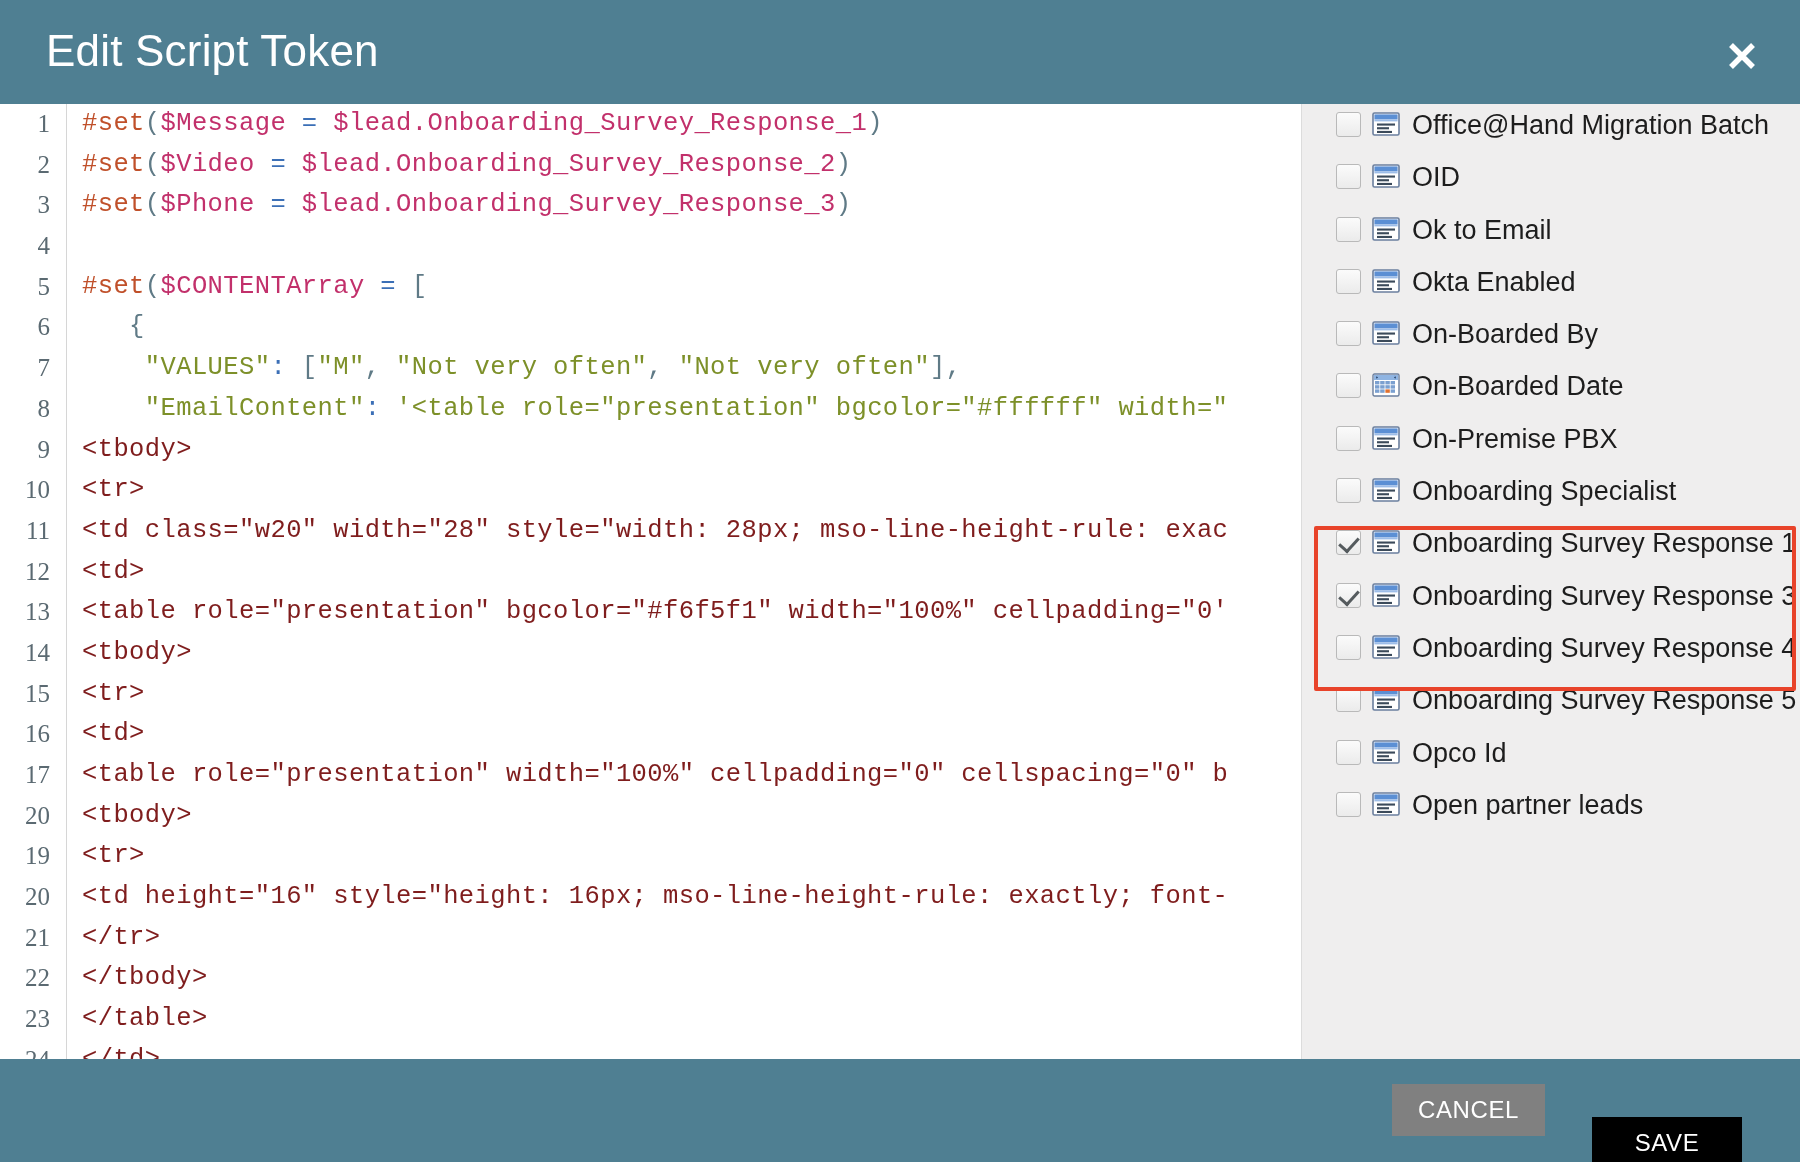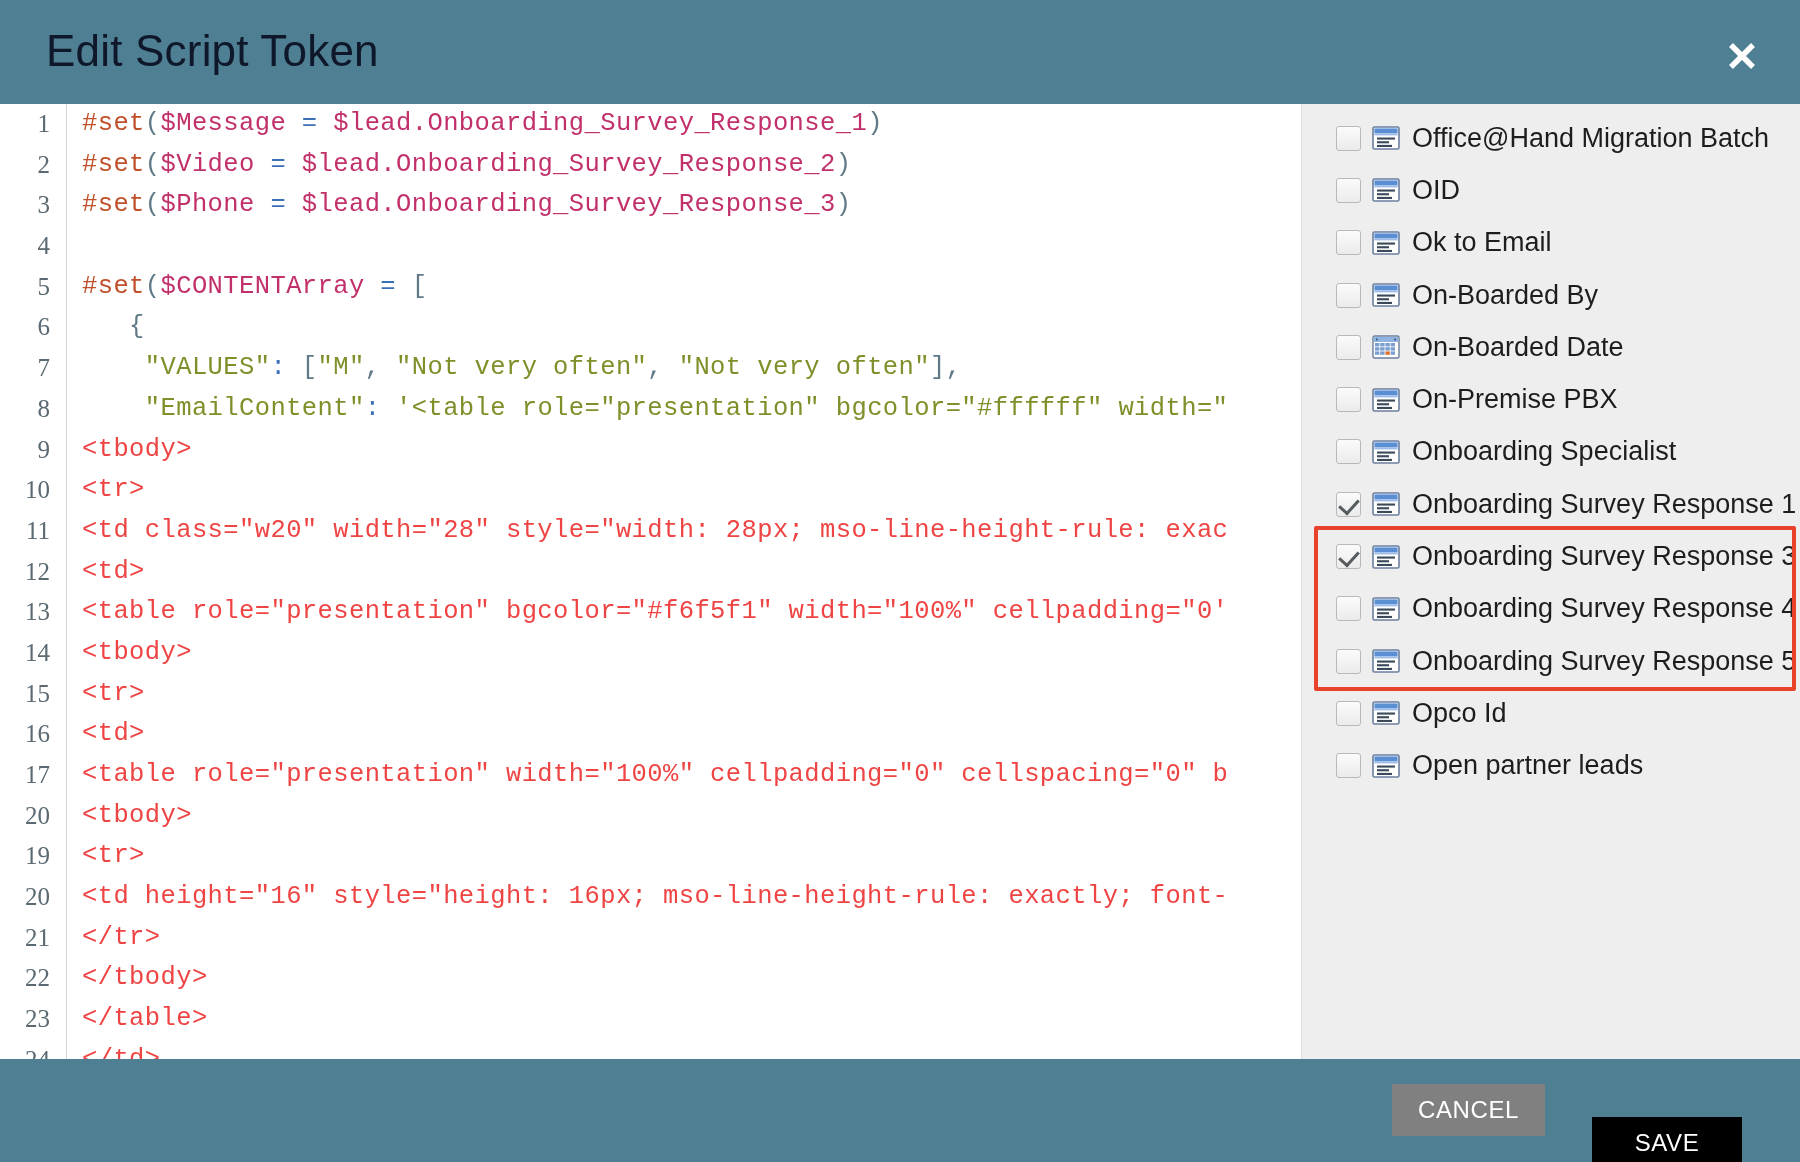--- a/index.html
+++ b/index.html
@@ -29,21 +29,21 @@
     left: 0; top: 0;
     width: 1800px;
     height: 104px;
     background: #4f7f92;
   }
   .modal-title {
     position: absolute;
     left: 46px;
     top: 26px;
     font-size: 44px;
-    color: #0f172a;
+    color: #ffffff;
     font-weight: 400;
     letter-spacing: 0.2px;
     white-space: nowrap;
   }
   .close-btn {
     position: absolute;
     right: 36px;
     top: 34px;
     width: 44px;
     height: 44px;
@@ -117,21 +117,21 @@
     font-size: 25.5px;
     letter-spacing: 0.4px;
     white-space: pre;
   }
   .tk-directive { color: #c0502a; }
   .tk-var       { color: #c2306b; }
   .tk-op        { color: #3b6fb6; }
   .tk-paren     { color: #5f7a86; }
   .tk-str       { color: #7d9029; }
   .tk-punc      { color: #5f7a86; }
-  .tk-html      { color: #ef4444; text-align: center; }
+  .tk-html      { color: #7f1d1d; text-align: center; }
 
   
   .field-panel {
     position: absolute;
     right: 0;
     top: 0;
     width: 499px;
     height: 955px;
     background: #efeeee;
     border-left: 1px solid #dcdcdc;
@@ -139,21 +139,20 @@
     overflow: hidden;
   }
   .field-list {
     position: relative;
     padding-top: 8px;
   }
   .field-row {
     position: relative;
     height: 52.3px;
     display: flex;
-    align-items: center;
     padding-left: 34px;
     box-sizing: border-box;
     cursor: pointer;
   }
   .fl-checkbox {
     width: 25px;
     height: 25px;
     min-width: 25px;
     border: 1px solid #b9b9b9;
     border-radius: 3px;
@@ -386,20 +385,34 @@
               <svg class="fl-icon" viewBox="0 0 28 24">
                 <rect x="1" y="1" width="26" height="22" rx="1.5" fill="#ffffff" stroke="#6b7f9e" stroke-width="1.6"></rect>
                 <rect x="2.4" y="2.4" width="23.2" height="5" fill="#5b8fd4"></rect>
                 <rect x="2.4" y="7.4" width="23.2" height="2" fill="#9dbde8"></rect>
                 <rect x="5" y="11.5" width="18" height="2.1" fill="#3b4a5a"></rect>
                 <rect x="5" y="15.2" width="12" height="2.1" fill="#3b4a5a"></rect>
                 <rect x="5" y="18.9" width="15" height="2.1" fill="#3b4a5a"></rect>
               </svg>
             </span>
             <span class="fl-label">Ok to Email</span>
+          </div>
+          <div class="field-row">
+            <span class="fl-checkbox"></span>
+            <span>
+              <svg class="fl-icon" viewBox="0 0 28 24">
+                <rect x="1" y="1" width="26" height="22" rx="1.5" fill="#ffffff" stroke="#6b7f9e" stroke-width="1.6"></rect>
+                <rect x="2.4" y="2.4" width="23.2" height="5" fill="#5b8fd4"></rect>
+                <rect x="2.4" y="7.4" width="23.2" height="2" fill="#9dbde8"></rect>
+                <rect x="5" y="11.5" width="18" height="2.1" fill="#3b4a5a"></rect>
+                <rect x="5" y="15.2" width="12" height="2.1" fill="#3b4a5a"></rect>
+                <rect x="5" y="18.9" width="15" height="2.1" fill="#3b4a5a"></rect>
+              </svg>
+            </span>
+            <span class="fl-label">Okta Enabled</span>
           </div>
           <div class="field-row">
             <span class="fl-checkbox"></span>
             <span>
               <svg class="fl-icon" viewBox="0 0 28 24">
                 <rect x="1" y="1" width="26" height="22" rx="1.5" fill="#ffffff" stroke="#6b7f9e" stroke-width="1.6"></rect>
                 <rect x="2.4" y="2.4" width="23.2" height="5" fill="#5b8fd4"></rect>
                 <rect x="2.4" y="7.4" width="23.2" height="2" fill="#9dbde8"></rect>
                 <rect x="5" y="11.5" width="18" height="2.1" fill="#3b4a5a"></rect>
                 <rect x="5" y="15.2" width="12" height="2.1" fill="#3b4a5a"></rect>

